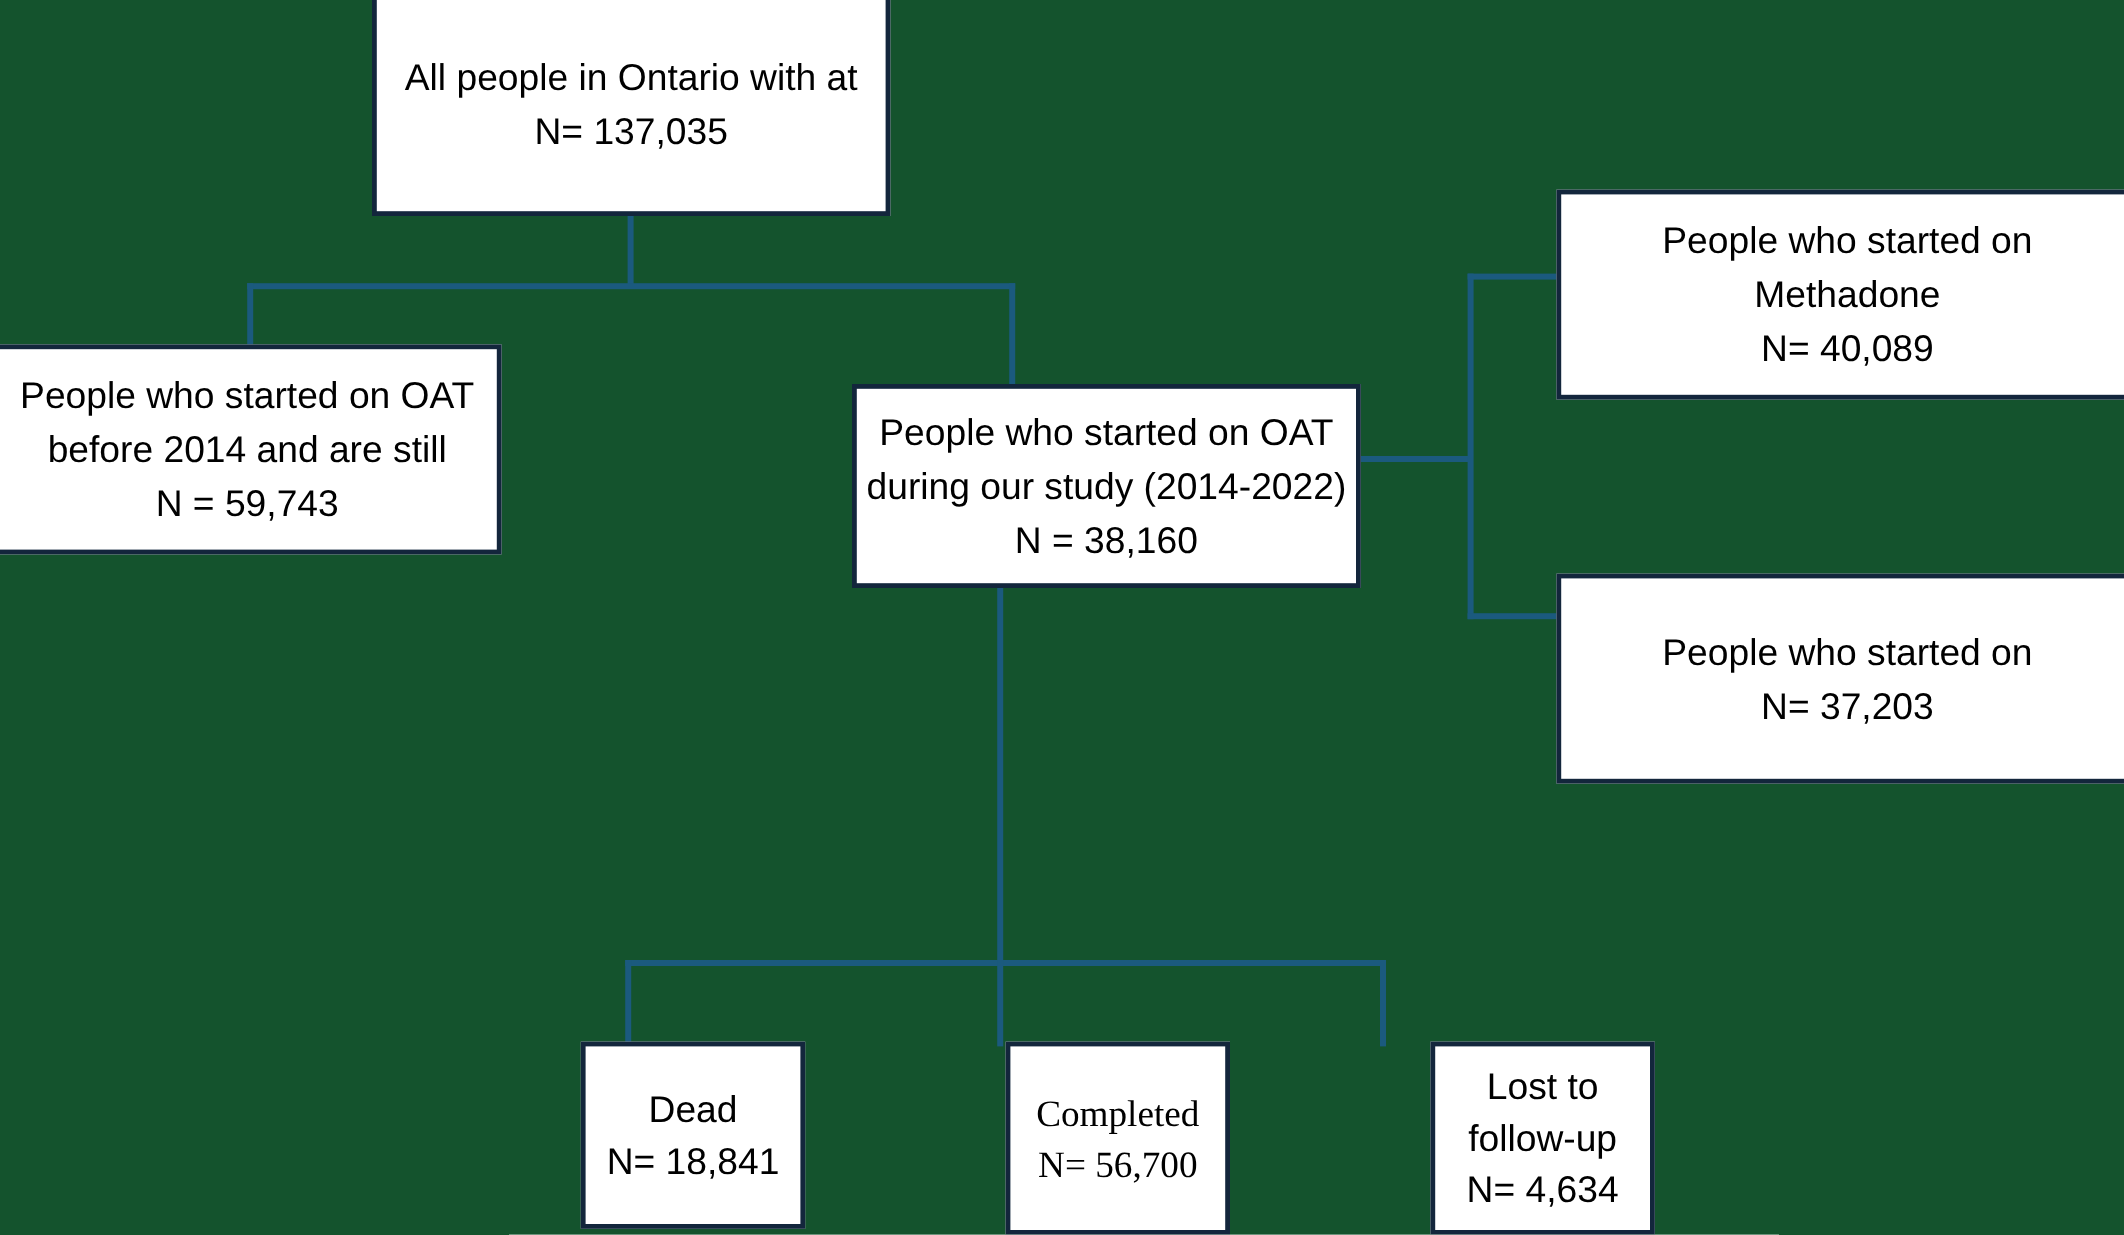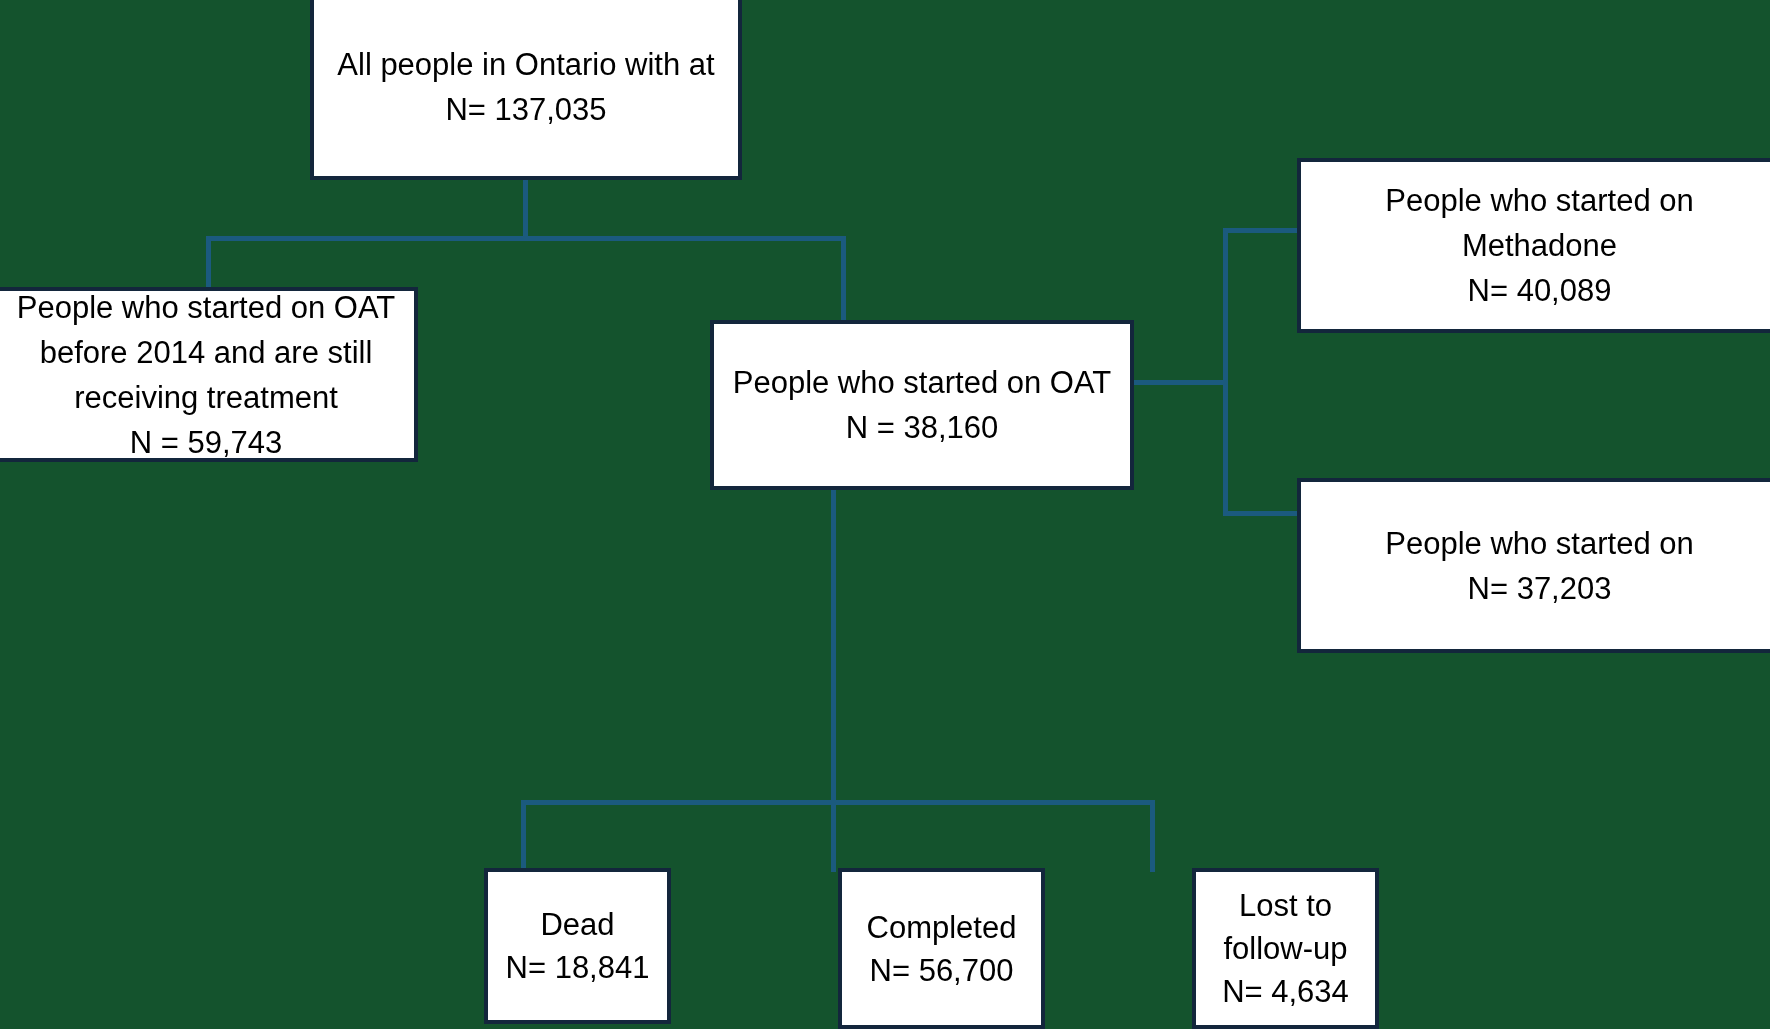--- a/index.html
+++ b/index.html
@@ -54,22 +54,22 @@
   }
   #node-bupe {
     left: 1297px; top: 478px;  width: 485px;  height: 175px;
     font-size: 31px; line-height: 45px;
   }
   #node-dead {
     left: 484px;  top: 868px;  width: 187px;  height: 156px;
     font-size: 31px; line-height: 43px; text-align: center;
   }
   #node-completed {
-    left: 838px;  top: 868px;  width: 207px;  height: 161px;
-    font-size: 31px; line-height: 43px;
+    left: 838px;  top: 868px;  width: 187px;  height: 161px;
+    font-size: 31px; line-height: 43px; font-family: Liberation Serif, serif;
   }
   #node-lost {
     left: 1192px; top: 868px;  width: 187px;  height: 161px;
     font-size: 31px; line-height: 43px;
   }
   
   .conn {
     position: absolute;
     background: #1b5a7e;
     z-index: 1;
@@ -109,26 +109,26 @@
   <div class="conn v" style="left:1150px; top:800px; height:72px;"></div>
 
   <div class="node" id="node-all">
     <span class="line">All people in Ontario with at</span>
     <span class="line">N= 137,035</span>
   </div>
 
   <div class="node" id="node-pre2014">
     <span class="line">People who started on OAT</span>
     <span class="line">before 2014 and are still</span>
-    <span class="line">receiving treatment</span>
     <span class="line">N = 59,743</span>
   </div>
 
   <div class="node" id="node-study">
     <span class="line">People who started on OAT</span>
+    <span class="line">during our study (2014-2022)</span>
     <span class="line">N = 38,160</span>
   </div>
 
   <div class="node" id="node-methadone">
     <span class="line">People who started on</span>
     <span class="line">Methadone</span>
     <span class="line">N= 40,089</span>
   </div>
 
   <div class="node" id="node-bupe">

